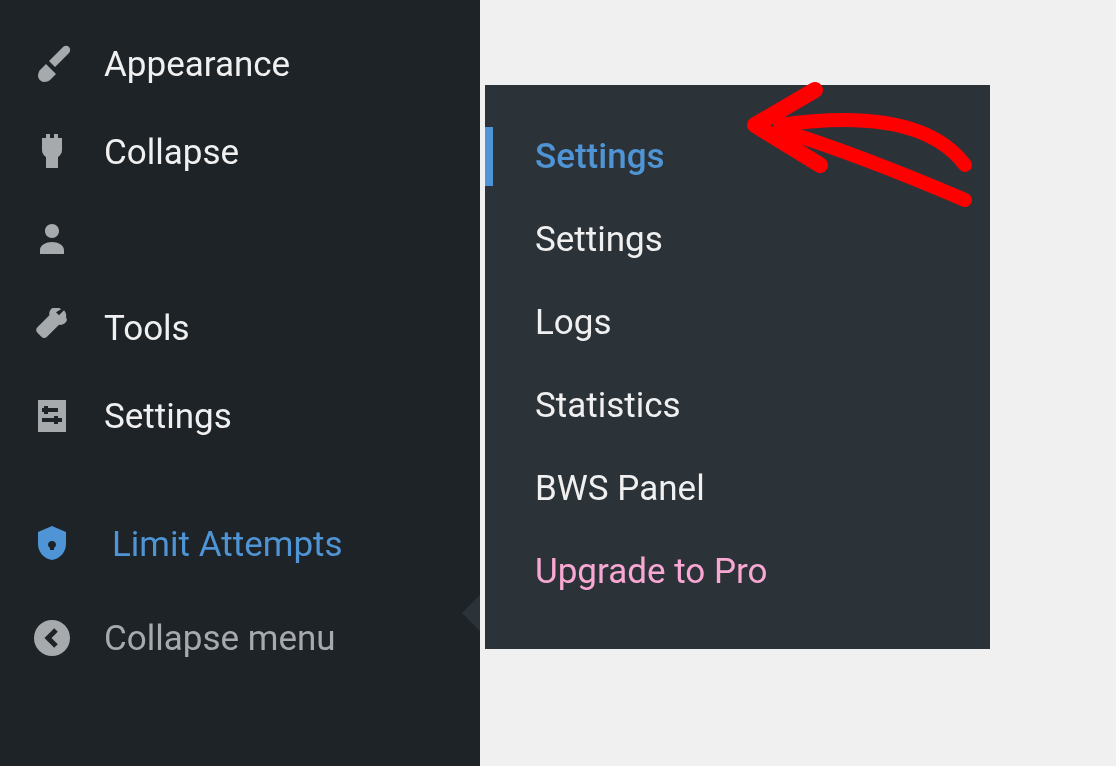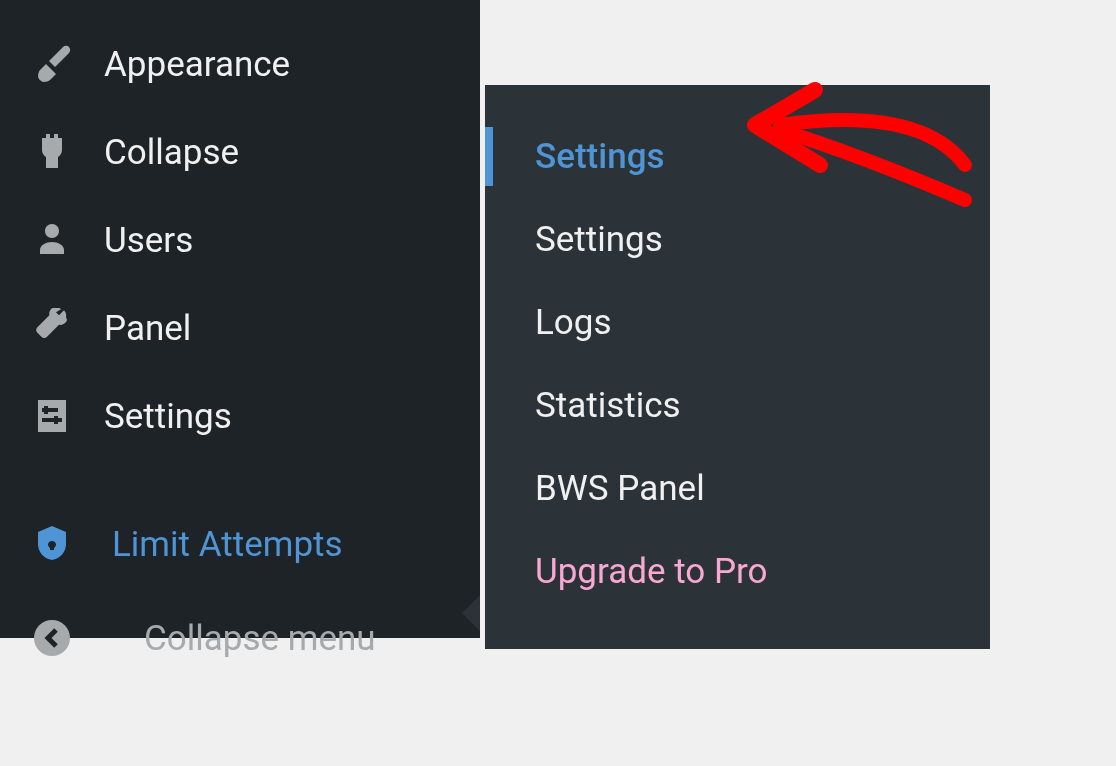--- a/index.html
+++ b/index.html
@@ -7,41 +7,40 @@
       font-family: -apple-system, BlinkMacSystemFont, "Segoe UI", Roboto, sans-serif;
       background: #f0f0f1;
       width: 1116px;
       height: 766px;
       position: relative;
       overflow: hidden;
     }
     .sidebar {
       background: #1d2327;
       width: 480px;
-      height: 638px;
+      height: 766px;
       padding-top: 20px;
     }
     .sidebar-item {
       display: flex;
       align-items: center;
       padding: 22px 0 22px 30px;
       cursor: pointer;
       color: #f0f0f1;
       font-size: 35px;
       position: relative;
     }
     .sidebar-item.active {
       color: #4f94d4;
       gap: 8px;
     }
     .sidebar-item.collapse {
       color: #a7aaad;
       font-size: 35px;
       padding-top: 28px;
-      gap: 40px;
     }
     .sidebar-icon {
       width: 44px;
       height: 44px;
       margin-right: 30px;
       display: flex;
       align-items: center;
       justify-content: center;
       flex-shrink: 0;
     }
@@ -130,30 +129,29 @@
     </span>
     <span>Collapse</span>
   </div>
 
   <div class="sidebar-item">
     <span class="sidebar-icon">
       <svg viewBox="0 0 20 20">
           <path d="M10 9c2 0 3.5-1.5 3.5-3.5S12 2 10 2 6.5 3.5 6.5 5.5 8 9 10 9zm0 2c-3 0-6 1.5-6 4v2h12v-2c0-2.5-3-4-6-4z"></path>
         </svg>
     </span>
-    <span>Users</span>
   </div>
 
   <div class="sidebar-item">
     <span class="sidebar-icon">
       <svg viewBox="0 0 20 20">
           <path d="M17 4.5c.3-1.2-.1-2.5-1-3.4l-2.5 2.5-1.5-1.5L14.5.6c-.9-.9-2.2-1.3-3.4-1-1.7.5-2.8 2.3-2.4 4l-6 6c-.8.8-.8 2 0 2.8l2 2c.8.8 2 .8 2.8 0l6-6c1.7.4 3.5-.7 4-2.4l-.5-1.5z"></path>
         </svg>
     </span>
-    <span>Panel</span>
+    <span>Tools</span>
   </div>
 
   <div class="sidebar-item">
     <span class="sidebar-icon">
       <svg viewBox="0 0 20 20">
           <path d="M3 2h14v16H3V2zm3 3v1H5v2h1v1h2V8h5V6H8V5H6zm5 5v1H5v2h6v1h2v-1h2v-2h-2v-1h-2z"></path>
         </svg>
     </span>
     <span>Settings</span>
   </div>

